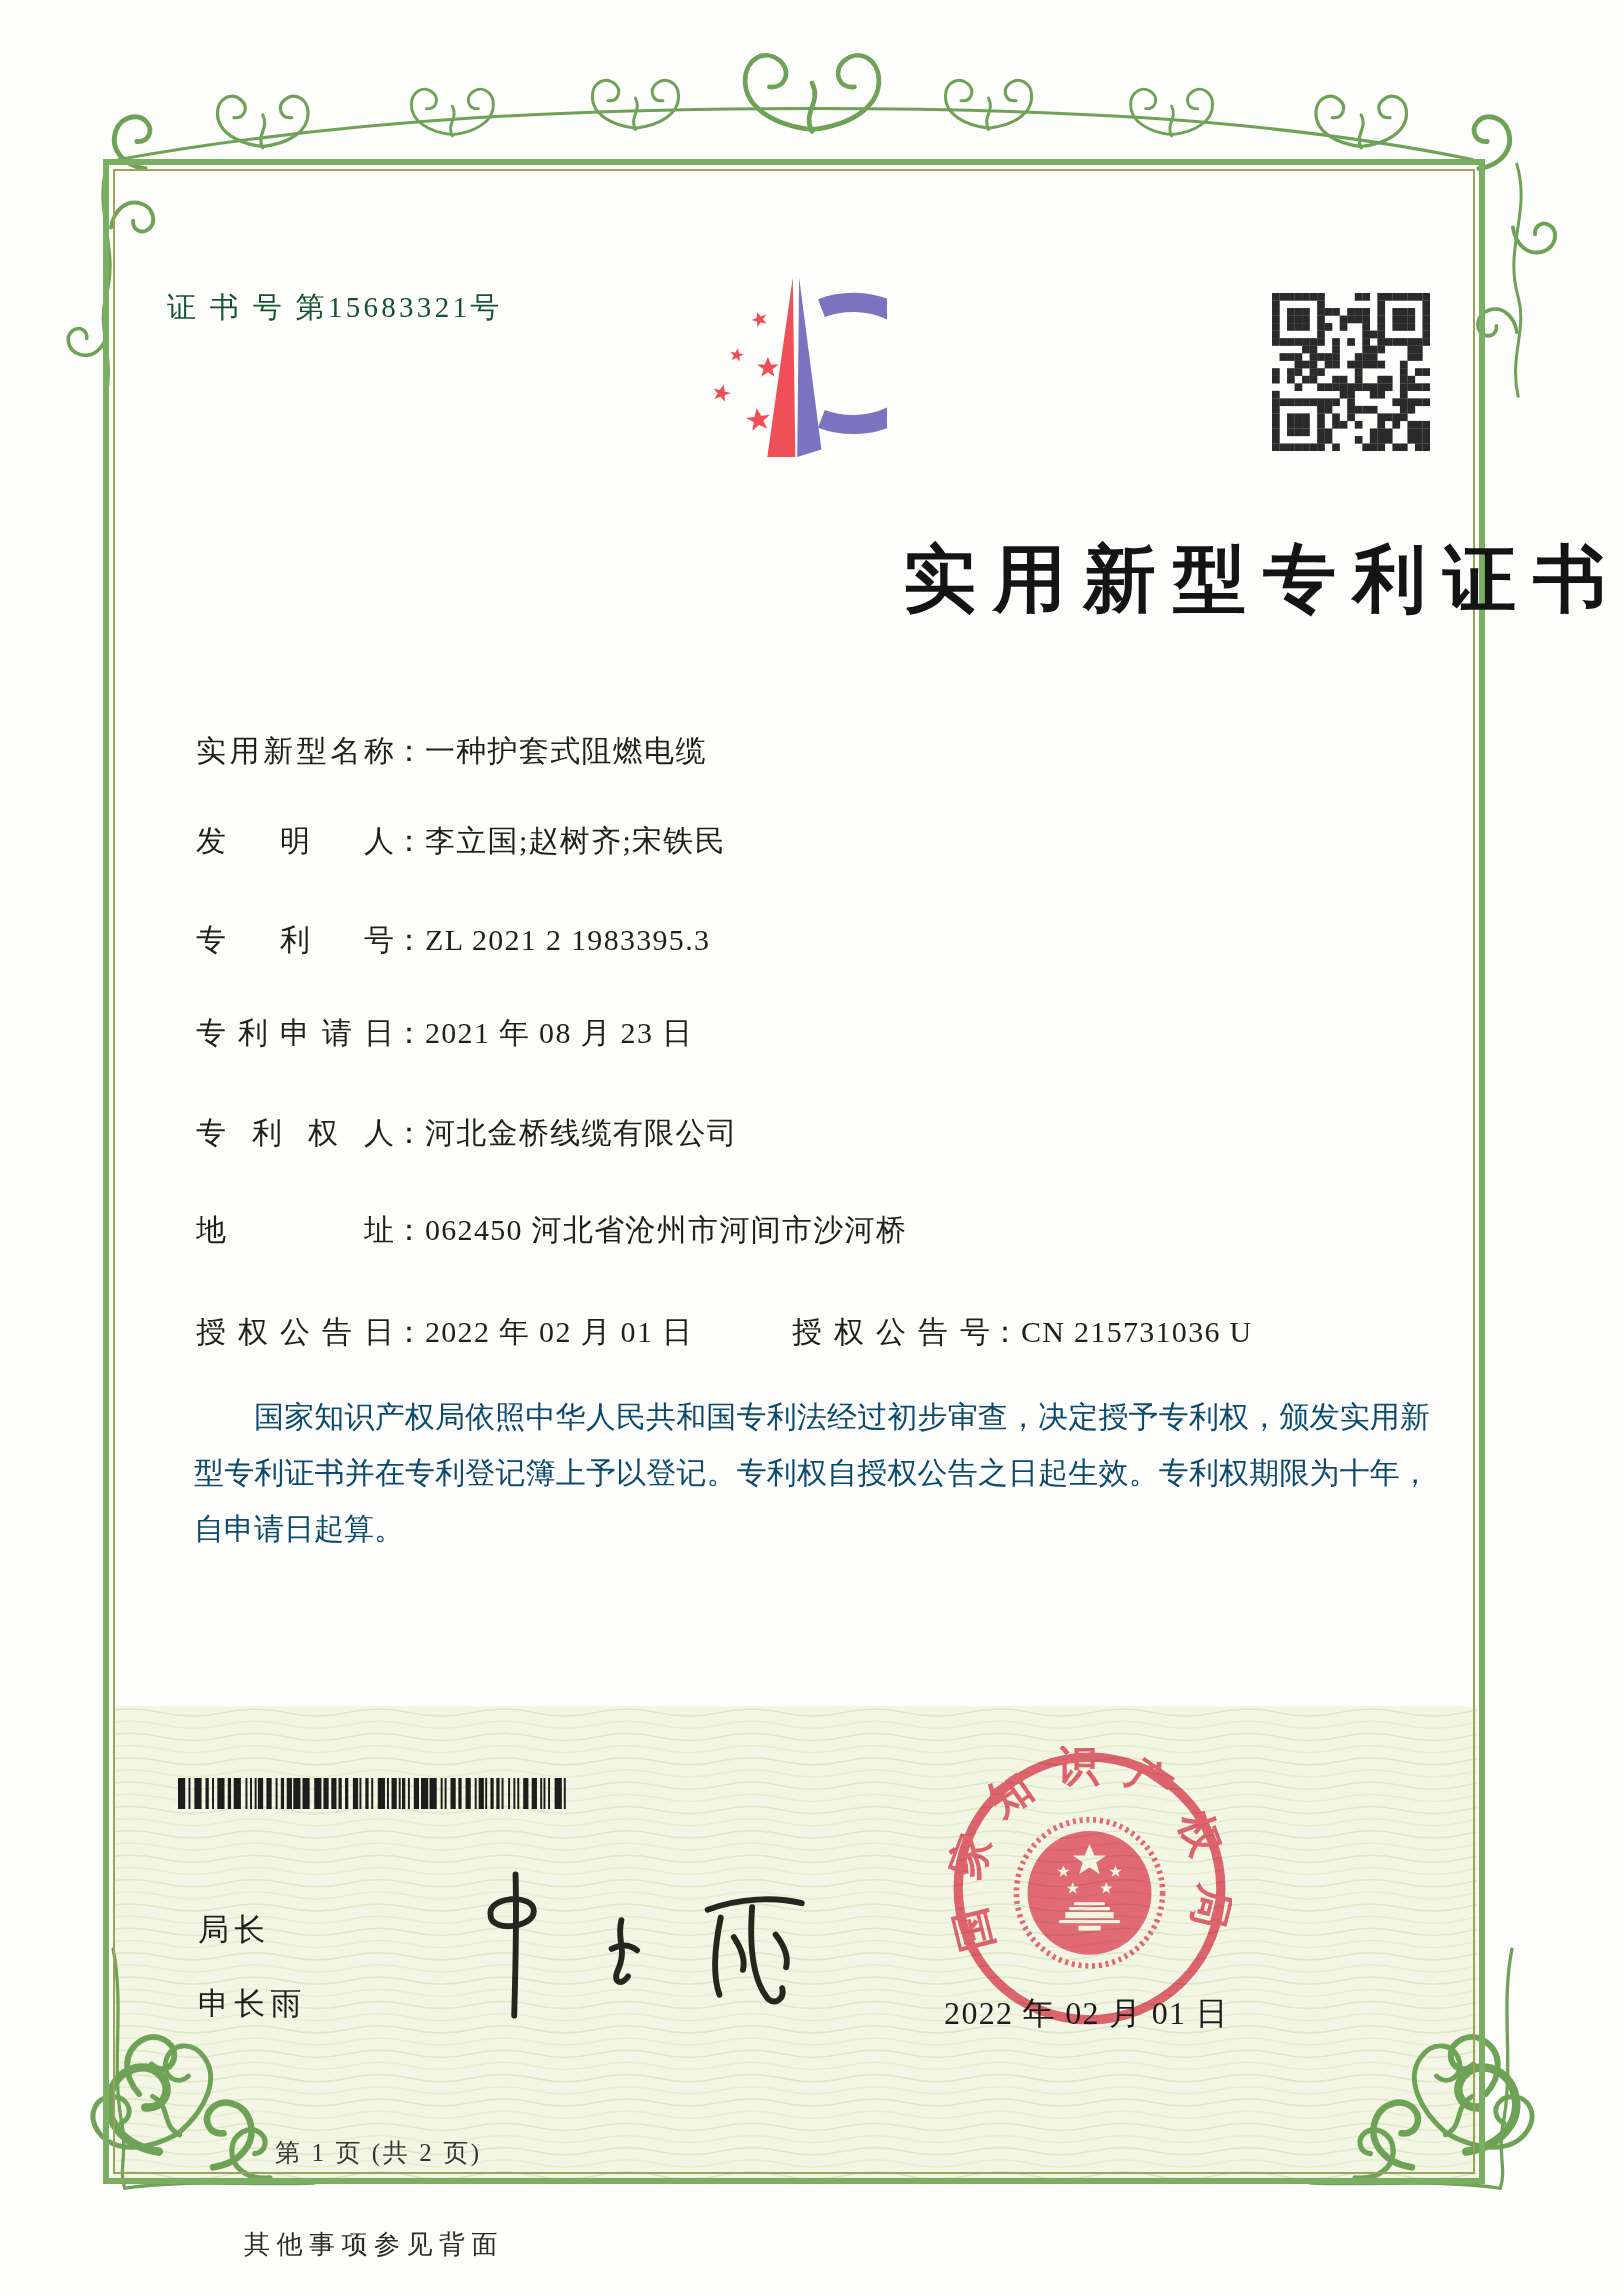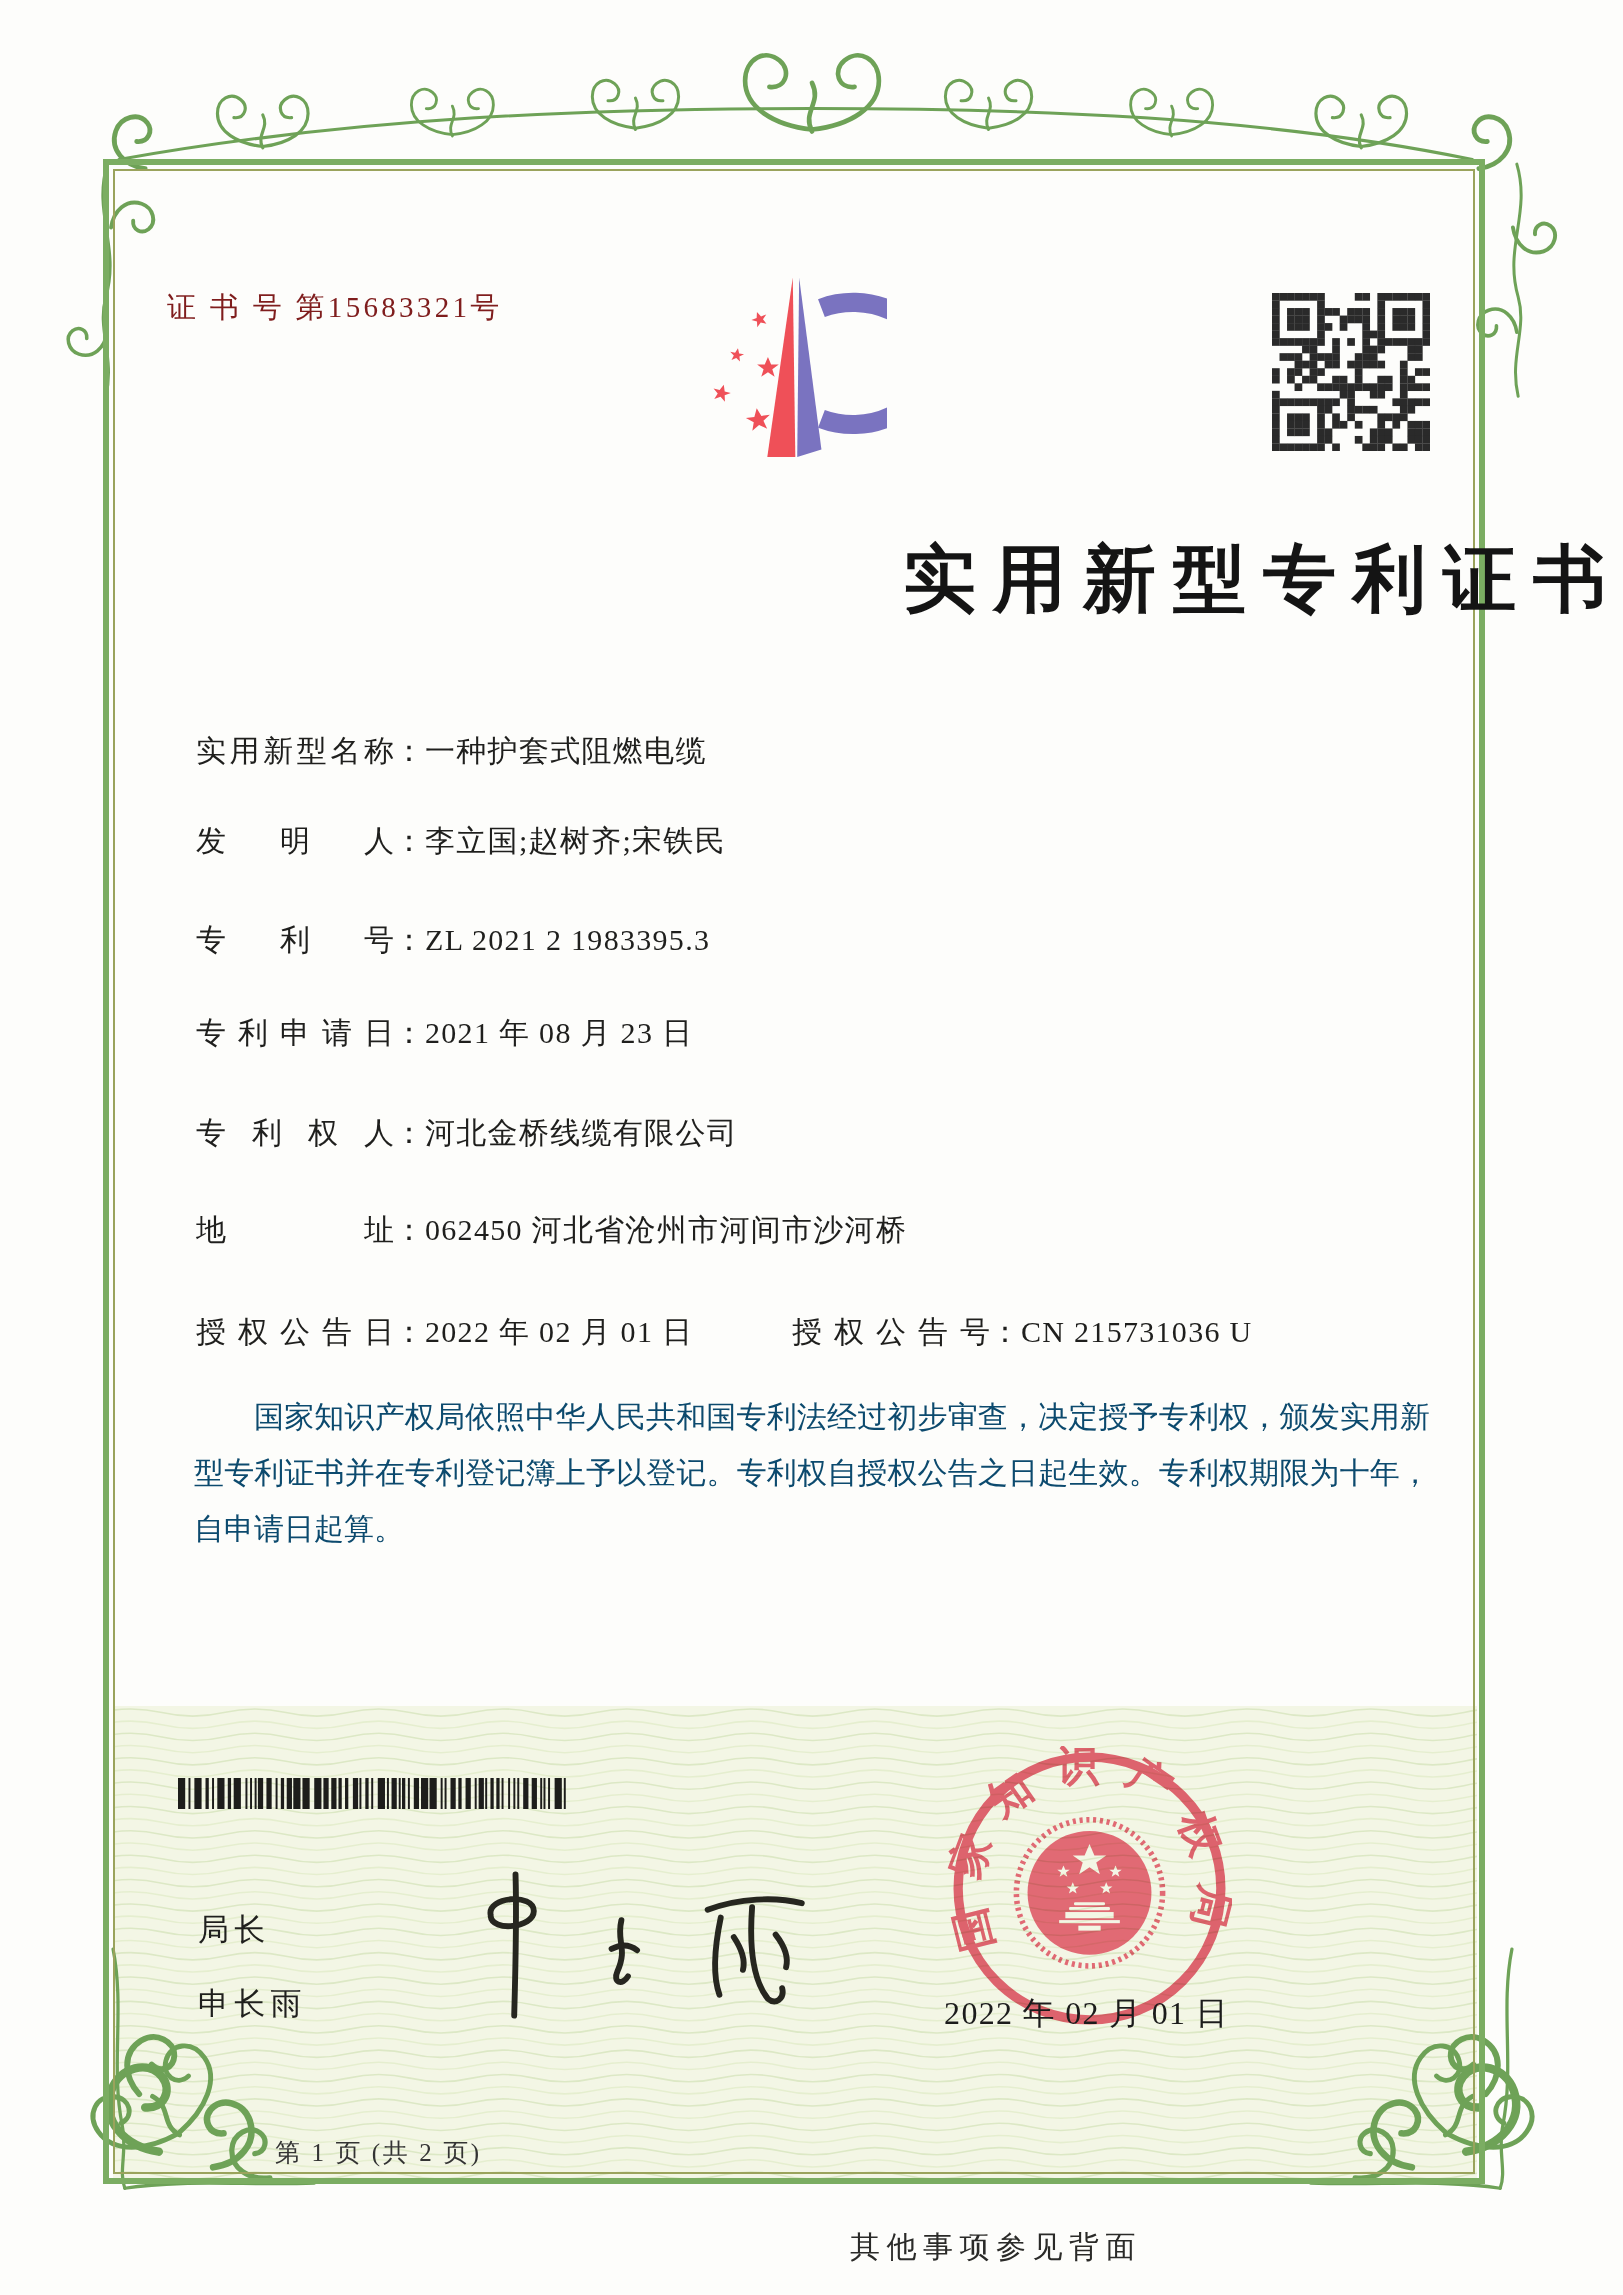--- a/index.html
+++ b/index.html
@@ -16,21 +16,21 @@
   #waves{left:113px;top:1706px;width:1364px;height:473px;z-index:0;opacity:.9}
 
   
   .orn{z-index:1;pointer-events:none}
   #orn-top{left:46px;top:17px;width:1532px;height:425px}
   #orn-bl{left:79px;top:1936px;width:340px;height:281px}
   #orn-br{left:1206px;top:1936px;width:340px;height:281px}
 
   
   .z2{z-index:2}
-  .cert-no{left:167px;top:288px;font-size:29px;letter-spacing:3.3px;color:#7f1d1d}
+  .cert-no{left:167px;top:288px;font-size:29px;letter-spacing:3.3px;color:#14532d}
   .logo{left:696px;top:267px;width:191px;height:198px}
   .qr{left:1272px;top:293px;width:158px;height:158px}
   .title{left:0;top:531px;width:1623px;text-align:right;font-size:73px;font-weight:bold;
          letter-spacing:17px;color:#141414}
   .row{left:196px;height:41px;font-size:30px;white-space:nowrap}
   .flabel{display:inline-block;width:198px;text-align:justify;text-align-last:justify;vertical-align:top}
   .fsep{display:inline-block;width:31px}
   .fval{letter-spacing:1.3px}
   .row2{left:792px}
   .paras{left:194px;top:1389px;width:1236px;font-size:30px;line-height:56px;
@@ -38,21 +38,21 @@
   .paras p{text-indent:2em}
   #barcode{left:178px;top:1778px;width:393px;height:31px}
   .sig-title{left:198px;top:1909px;font-size:31px;letter-spacing:5.2px}
   .sig-name{left:198px;top:1983px;font-size:31px;letter-spacing:5.2px}
   #signature{left:412px;top:1864px;width:458px;height:183px;z-index:2}
   #seal{left:947px;top:1746px;width:285px;height:285px;z-index:3;mix-blend-mode:multiply}
   .seal-date{left:903px;top:1992px;width:367px;text-align:center;font-size:32px;
              letter-spacing:1.3px;z-index:4;color:#1b1b1b}
   .page-ind{left:275px;top:2136px;width:916px;font-size:25px;
             letter-spacing:2.6px;color:#333;z-index:2}
-  .back-note{left:226px;top:2227px;width:916px;text-align:right;font-size:30px;
+  .back-note{left:244px;top:2227px;width:916px;text-align:left;font-size:26px;
              letter-spacing:6.5px;color:#2a2a28;z-index:2}
 </style>
 </head>
 <body>
 
 <svg id="waves" class="abs" viewBox="0 0 2090 722" preserveAspectRatio="none">
     <rect width="2090" height="722" fill="#f3f6e3"></rect>
     <path d="M-20 10.0 q47 -11 95 0 q47 11 95 0 q47 -11 95 0 q47 11 95 0 q47 -11 95 0 q47 11 95 0 q47 -11 95 0 q47 11 95 0 q47 -11 95 0 q47 11 95 0 q47 -11 95 0 q47 11 95 0 q47 -11 95 0 q47 11 95 0 q47 -11 95 0 q47 11 95 0 q47 -11 95 0 q47 11 95 0 q47 -11 95 0 q47 11 95 0 q47 -11 95 0 q47 11 95 0 q47 -11 95 0 q47 11 95 0" fill="none" stroke="#d9e6c0" stroke-width="2.4"></path>
     <path d="M-20 28.6 q47 -11 95 0 q47 11 95 0 q47 -11 95 0 q47 11 95 0 q47 -11 95 0 q47 11 95 0 q47 -11 95 0 q47 11 95 0 q47 -11 95 0 q47 11 95 0 q47 -11 95 0 q47 11 95 0 q47 -11 95 0 q47 11 95 0 q47 -11 95 0 q47 11 95 0 q47 -11 95 0 q47 11 95 0 q47 -11 95 0 q47 11 95 0 q47 -11 95 0 q47 11 95 0 q47 -11 95 0 q47 11 95 0" fill="none" stroke="#e3edcb" stroke-width="2.4"></path>
     <path d="M-20 47.2 q47 -11 95 0 q47 11 95 0 q47 -11 95 0 q47 11 95 0 q47 -11 95 0 q47 11 95 0 q47 -11 95 0 q47 11 95 0 q47 -11 95 0 q47 11 95 0 q47 -11 95 0 q47 11 95 0 q47 -11 95 0 q47 11 95 0 q47 -11 95 0 q47 11 95 0 q47 -11 95 0 q47 11 95 0 q47 -11 95 0 q47 11 95 0 q47 -11 95 0 q47 11 95 0 q47 -11 95 0 q47 11 95 0" fill="none" stroke="#d9e6c0" stroke-width="2.4"></path>

